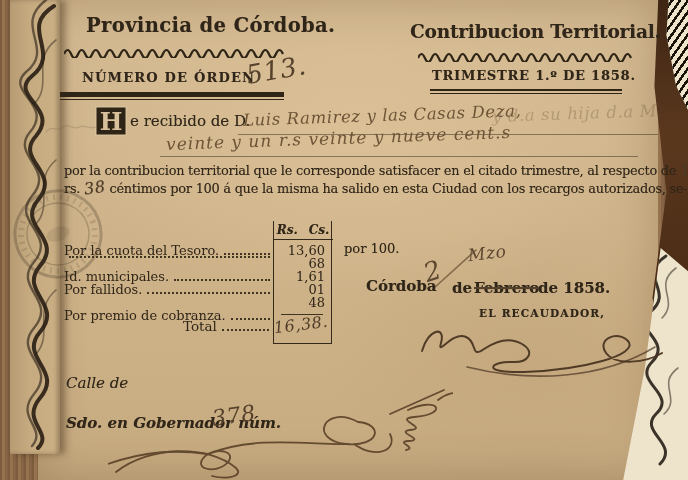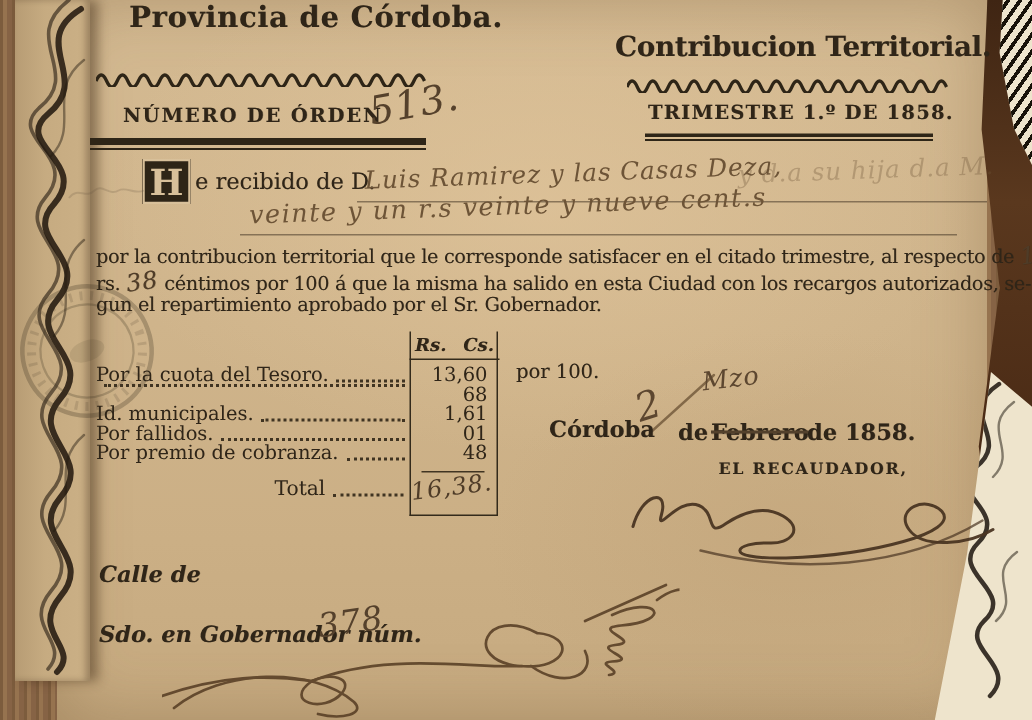--- a/index.html
+++ b/index.html
@@ -26,21 +26,21 @@
   .scrap-br{position:absolute;left:616px;top:248px;width:72px;height:232px;
     background:#eee4cc;clip-path:polygon(62% 0,100% 10%,100% 100%,10% 100%,40% 52%);}
   .scrap-br svg{position:absolute;left:0;top:0;}
   .stamp{position:absolute;left:8px;top:184px;opacity:.55;transform:rotate(-20deg);}
   
   .t{position:absolute;white-space:nowrap;text-shadow:.3px .3px 0 rgba(47,37,24,.35);}
   .hw{position:absolute;white-space:nowrap;font-style:italic;color:#6d5437;
       letter-spacing:.6px;transform:rotate(-3deg);}
   .hw.num{color:#4f3c28;}
   .hline{position:absolute;height:0;border-bottom:1px solid rgba(70,55,38,.55);}
-  .province{left:86px;top:0;font-size:19.5px;font-weight:bold;letter-spacing:.4px;}
+  .province{left:86px;top:14px;font-size:19.5px;font-weight:bold;letter-spacing:.4px;}
   .taxtitle{left:410px;top:21px;font-size:18.5px;font-weight:bold;letter-spacing:-.2px;}
   .squig{position:absolute;}
   .sq1{left:64px;top:48px;} .sq2{left:418px;top:52px;}
   .ordenlbl{left:82px;top:70px;font-size:13px;font-weight:bold;letter-spacing:1.2px;}
   .ordennum{left:246px;top:55px;font-size:26px;transform:rotate(-10deg);color:#55412c;}
   .rule-heavy{position:absolute;left:60px;top:92px;width:224px;height:8px;
     background:linear-gradient(#2e2517 0 5px,rgba(0,0,0,0) 5px 7px,#2e2517 7px 8px);}
   .trimestre{left:432px;top:68px;font-size:13px;font-weight:bold;letter-spacing:.8px;}
   .rule-double{position:absolute;left:430px;top:89px;width:192px;height:5px;
     background:linear-gradient(#2e2517 0 2px,rgba(0,0,0,0) 2px 3.5px,#2e2517 3.5px 5px);}
@@ -59,40 +59,40 @@
   .p1{top:160px;} .p2{top:178px;} .p3{top:196px;}
   .pline .hw{position:static;display:inline-block;font-size:16px;transform:rotate(-8deg);color:#4f3c28;}
   
   .colbox{position:absolute;left:273px;top:221px;width:57px;height:122px;
     border-left:1.5px solid #332a1b;border-right:1.5px solid #332a1b;border-bottom:1.5px solid #332a1b;}
   .colhead{left:273px;top:223px;width:60px;text-align:center;font-size:12px;font-style:italic;
     font-weight:bold;word-spacing:7px;}
   .colheadrule{position:absolute;left:273px;top:239px;width:60px;border-top:1.5px solid #332a1b;}
   .trow{position:absolute;left:64px;width:208px;display:flex;align-items:flex-end;font-size:13px;}
   .trow .dots{flex:1;border-bottom:2px dotted #403422;margin:0 2px 3px 5px;}
-  .r0{top:243px;} .r1{top:256px;} .r2{top:269px;} .r3{top:282px;} .r4{top:295px;}
+  .r0{top:243px;} .r1{top:256px;} .r2{top:269px;} .r3{top:282px;} .r4{top:308px;}
   .tval{position:absolute;left:277px;width:48px;text-align:right;font-size:13px;}
   .v0{top:243px;} .v1{top:256px;} .v2{top:269px;} .v3{top:282px;} .v4{top:295px;}
   .per100{left:344px;top:241px;font-size:13px;}
   .totalrow{top:318px;left:183px;width:88px;font-size:13.5px;}
   .overbar{position:absolute;left:281px;top:314px;width:42px;border-top:1.5px solid #403422;}
   .totalval{left:273px;top:315px;width:56px;text-align:center;font-size:16px;transform:rotate(-7deg);color:#4f3c28;}
   
   .day{left:424px;top:256px;font-size:26px;transform:rotate(-18deg);color:#5d4730;}
   .dayslash{position:absolute;left:430px;top:244px;}
   .mcorr{left:468px;top:243px;font-size:17px;transform:rotate(-7deg);color:#5d4730;}
   .city{left:366px;top:277px;font-size:15px;font-weight:bold;}
   .de1{left:452px;top:279px;font-size:15px;font-weight:bold;}
   .mstruck{left:474px;top:279px;font-size:15px;font-weight:bold;
     text-decoration:line-through;text-decoration-color:#53412c;text-decoration-thickness:2px;}
   .de2{left:538px;top:279px;font-size:15px;font-weight:bold;}
   .recaud{left:479px;top:307px;font-size:10.5px;font-weight:bold;letter-spacing:1.2px;}
   .signature{position:absolute;left:412px;top:317px;}
   
-  .calle{left:66px;top:374px;font-size:15px;font-style:italic;font-weight:700;}
+  .calle{left:66px;top:374px;font-size:15px;font-style:italic;font-weight:400;}
   .sdo{left:66px;top:414px;font-size:15px;font-style:italic;font-weight:600;}
   .sdonum{left:212px;top:403px;font-size:22px;transform:rotate(-8deg);color:#55412c;}
   .flb{position:absolute;left:108px;top:384px;}
   .pencil{position:absolute;left:44px;top:120px;opacity:.45;}
 </style>
 </head>
 <body>
 
 <div class="scene">
   <div class="paper"></div>
@@ -150,23 +150,20 @@
   <div class="hline l2"></div>
 
   <div class="pline p1">
     <span>por la contribucion territorial que le corresponde satisfacer en el citado trimestre, al respecto de</span>
     <span class="hw num">16</span>
   </div>
   <div class="pline p2">
     <span>rs.</span>
     <span class="hw num">38</span>
     <span>céntimos por 100 á que la misma ha salido en esta Ciudad con los recargos autorizados, se-</span>
-  </div>
-  <div class="pline p3">
-    <span>gun el repartimiento aprobado por el Sr. Gobernador.</span>
   </div>
 
   <div class="colbox"></div>
   <div class="t colhead">Rs. Cs.</div>
   <div class="colheadrule"></div>
 
   <div class="trow r0">
       <span>Por la cuota del Tesoro.</span>
       <span class="dots"></span>
     </div>

